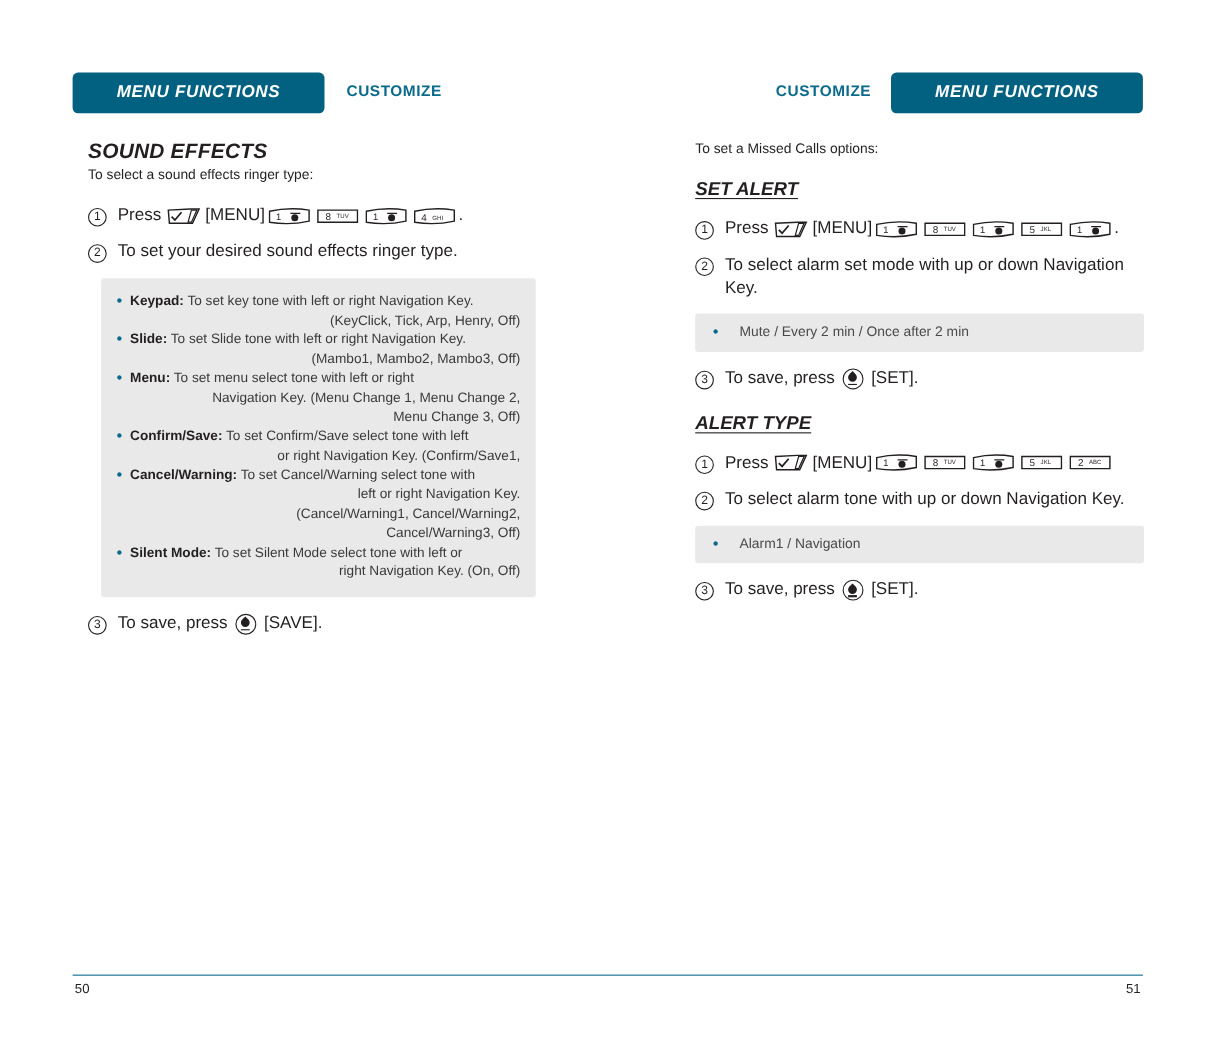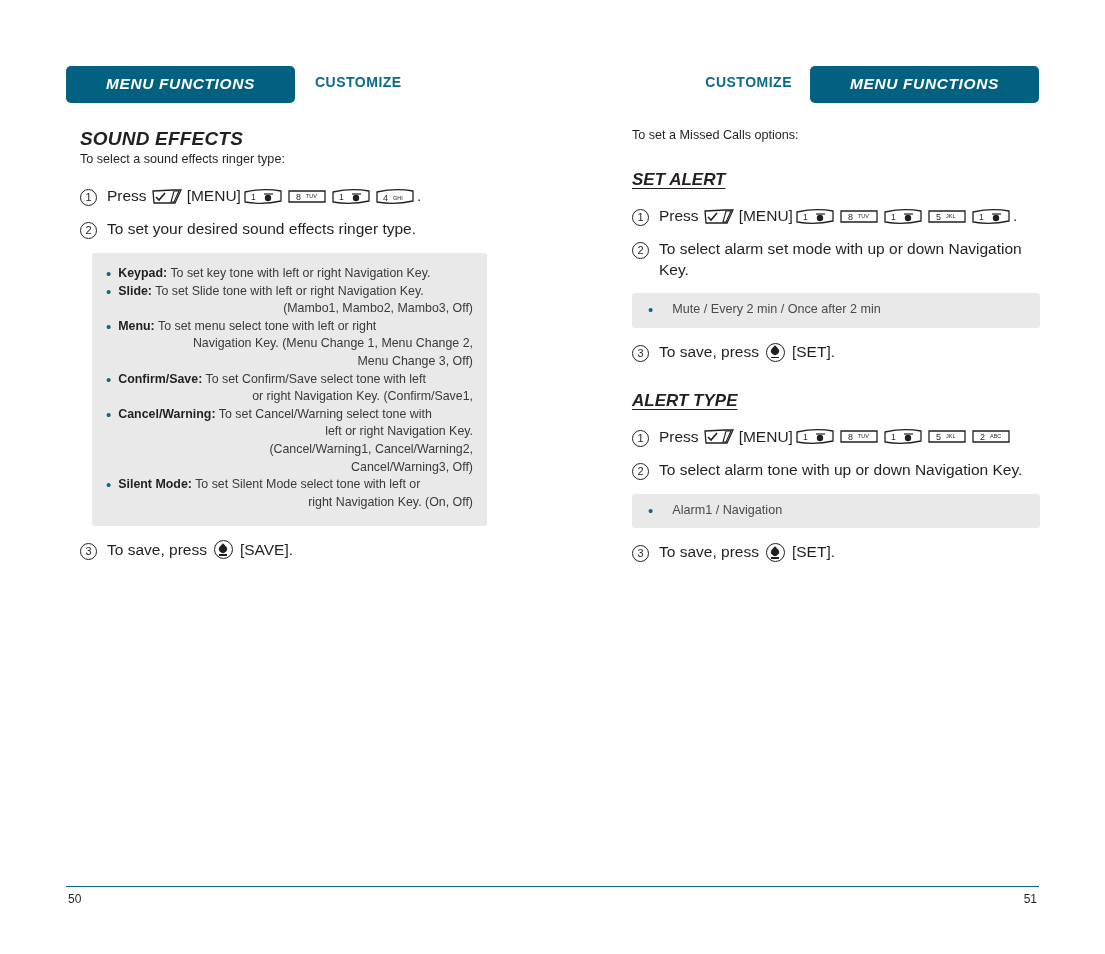--- a/index.html
+++ b/index.html
@@ -57,21 +57,21 @@
     color: #231f20;
     margin-bottom: 2px;
   }
   h3.sub-title {
     font-size: 17px;
     font-style: italic;
     font-weight: bold;
     text-decoration: underline;
     text-underline-offset: 3px;
     color: #231f20;
-    margin-top: 28px;
+    margin-top: 20px;
     margin-bottom: 16px;
   }
   p.lead { font-size: 12.6px; color: #231f20; margin-bottom: 20px; }
 
   
   .step { display: flex; align-items: flex-start; margin-bottom: 13px; }
   .step-num {
     flex: 0 0 auto;
     width: 17px; height: 17px;
     border: 1.2px solid #231f20;
@@ -242,20 +242,21 @@
       <div class="step-num">2</div>
       <div class="step-body">To set your desired sound effects ringer type.</div>
     </div>
 
     <div class="infobox left-box">
       <div class="ib-item">
         <span class="ib-bullet">•</span>
         <span class="ib-text">
           <span class="ib-term">Keypad:</span>
           <span>To set key tone with left or right Navigation Key.</span>
+          <span class="ib-cont">(KeyClick, Tick, Arp, Henry, Off)</span>
         </span>
       </div>
       <div class="ib-item">
         <span class="ib-bullet">•</span>
         <span class="ib-text">
           <span class="ib-term">Slide:</span>
           <span>To set Slide tone with left or right Navigation Key.</span>
           <span class="ib-cont">(Mambo1, Mambo2, Mambo3, Off)</span>
         </span>
       </div>

